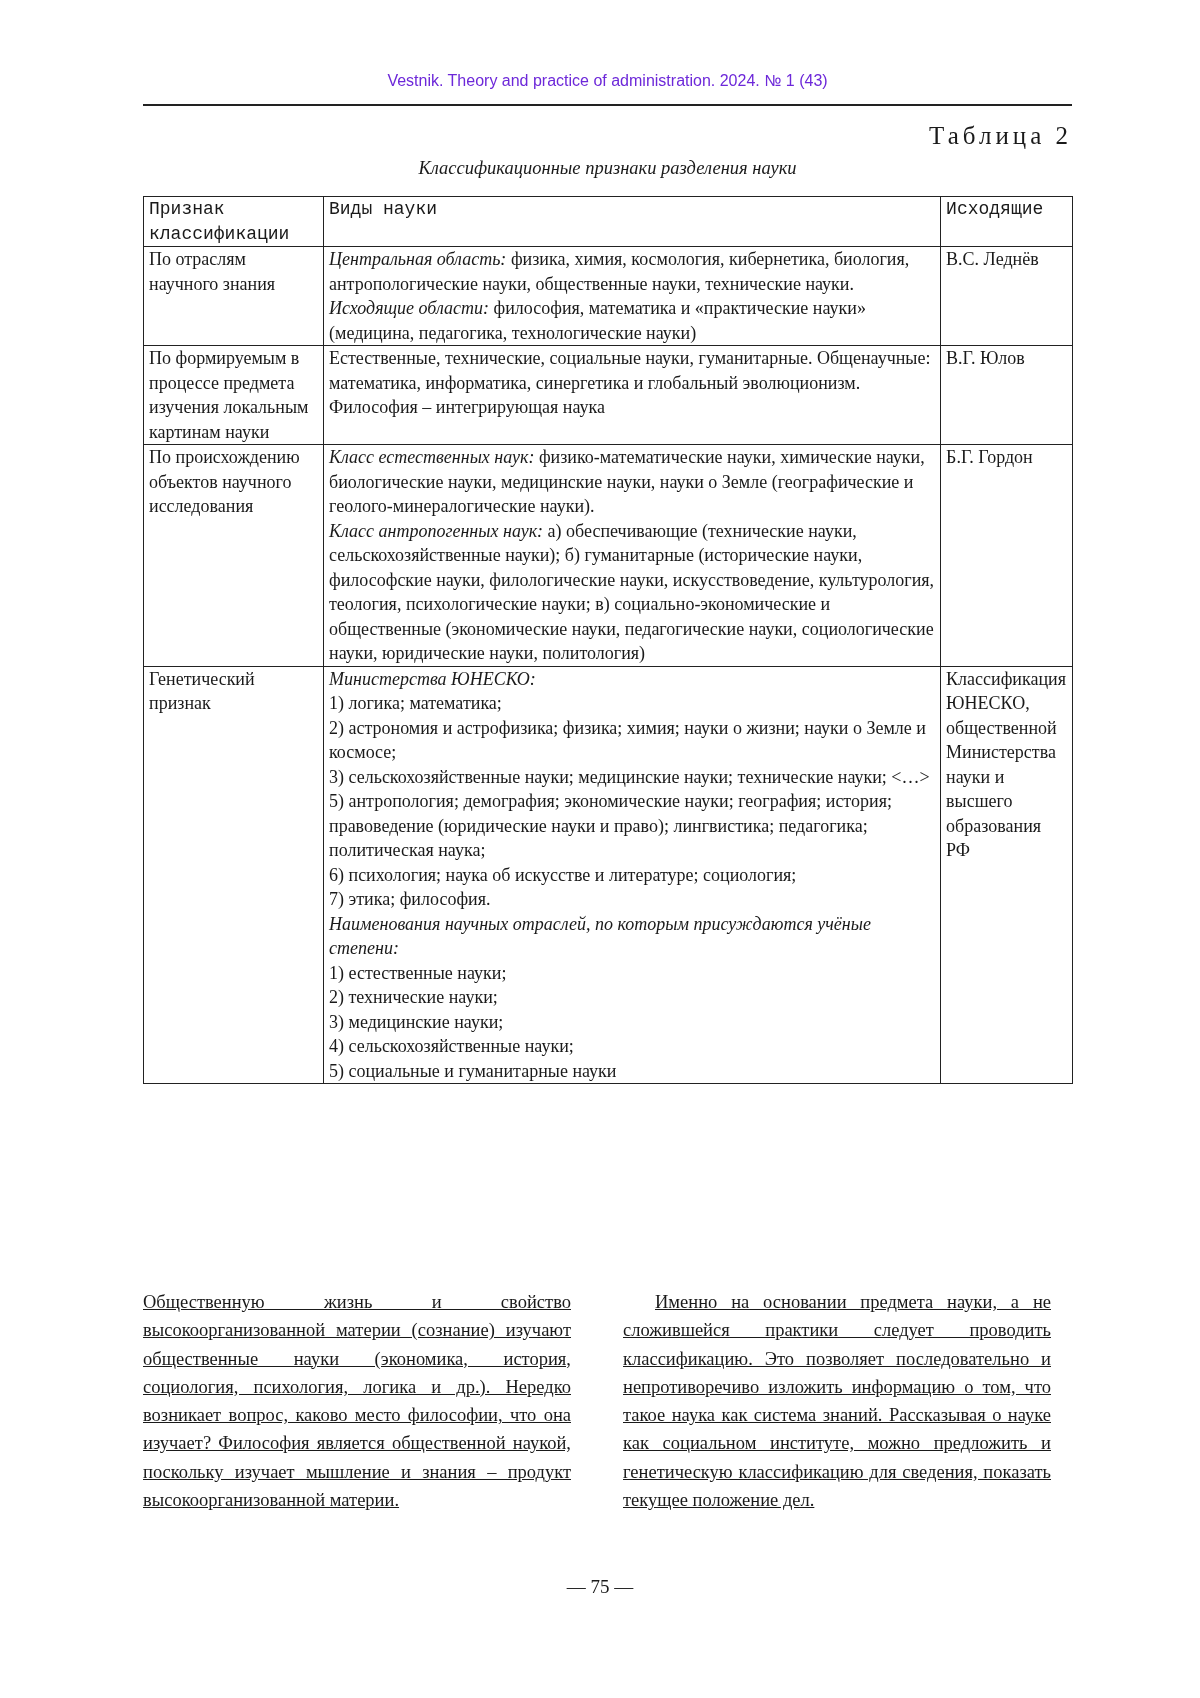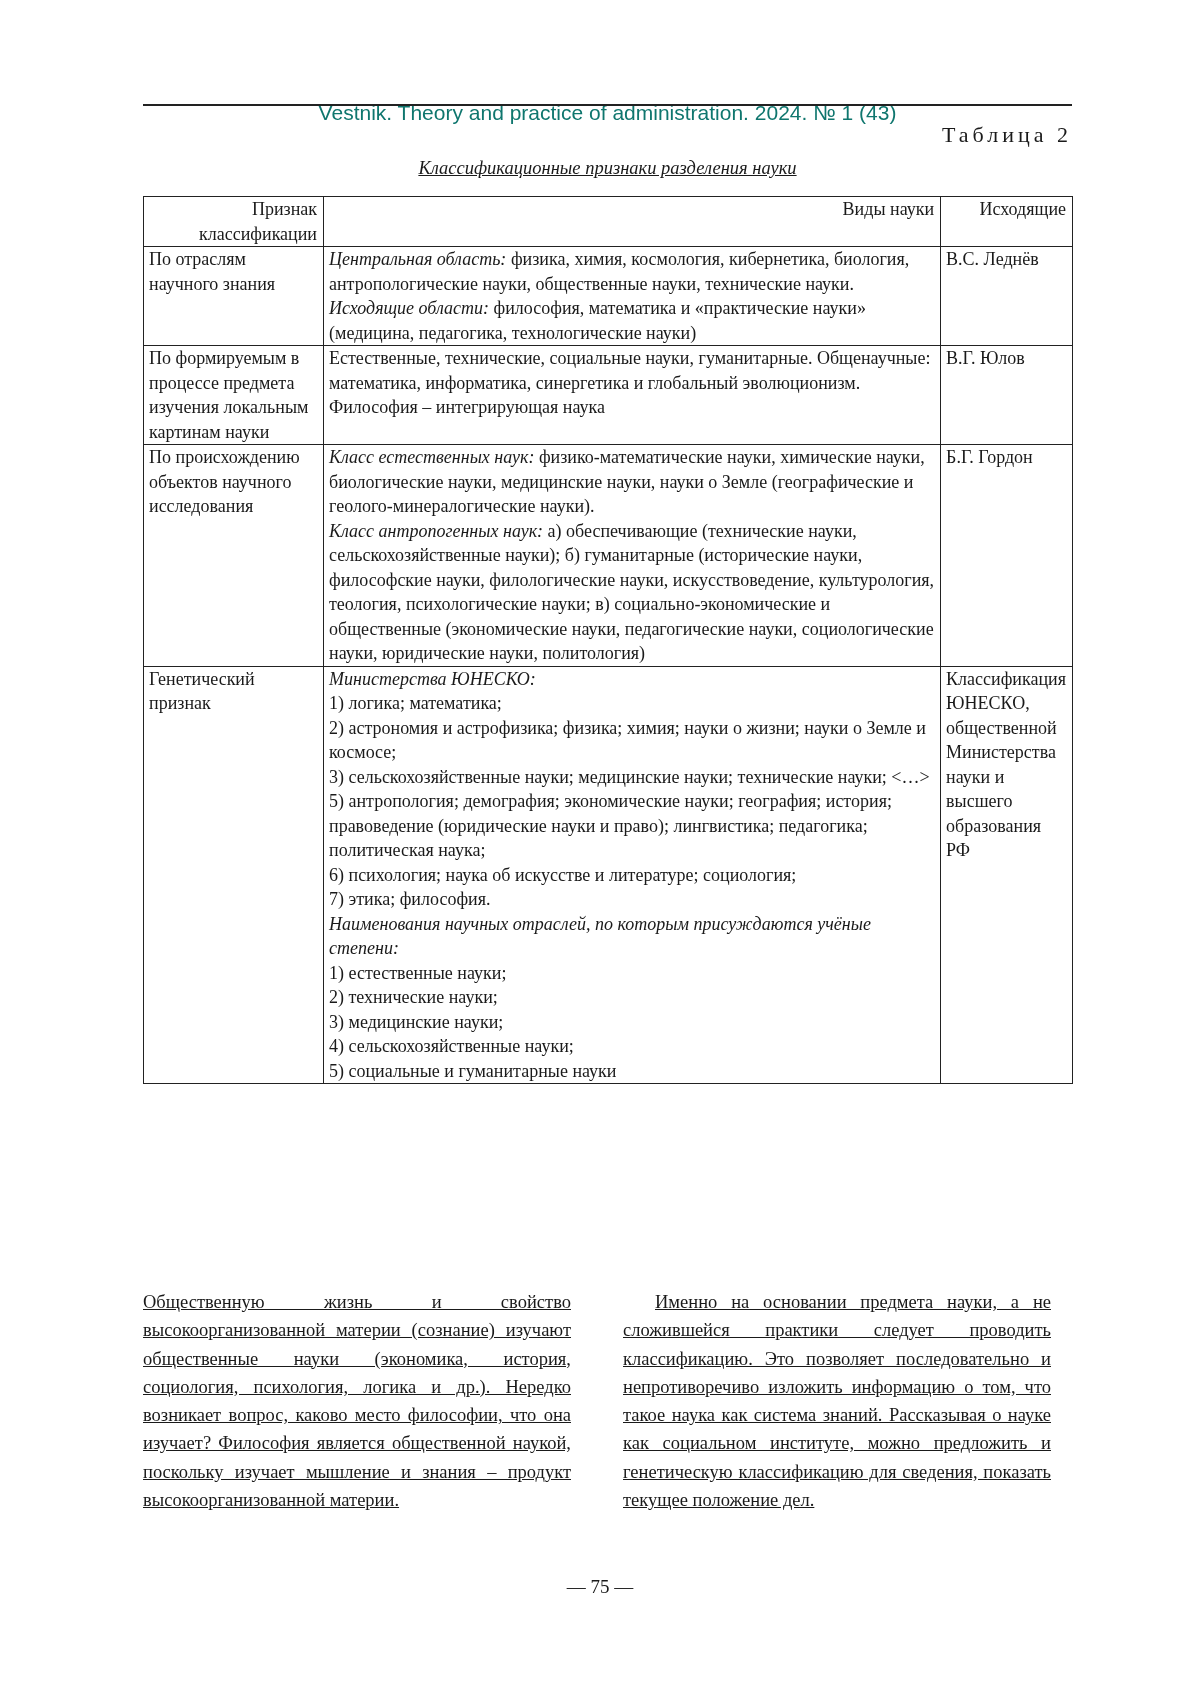--- a/index.html
+++ b/index.html
@@ -1,23 +1,23 @@
 <!DOCTYPE html>
 <html><head>
   <meta charset="utf-8">
   <style>
     html, body { margin: 0; padding: 0; background: #ffffff; }
     body { width: 1200px; height: 1698px; position: relative; color: #1a1a1a; font-family: "Liberation Serif", serif; }
-    .running-head { position: absolute; top: 72px; left: 143px; width: 929px; text-align: center; font-family: "Liberation Sans", sans-serif; font-size: 21px; color: #0f766e; margin-top: 29px; }
+    .running-head { position: absolute; top: 72px; left: 143px; width: 929px; text-align: center; font-family: "Liberation Sans", sans-serif; font-size: 16px; color: #6d28d9; }
     .head-rule { position: absolute; top: 104px; left: 143px; width: 929px; height: 2px; background: #222; }
-    .table-label { position: absolute; top: 122px; right: 128px; font-size: 22px; letter-spacing: 4px; }
-    .table-caption { position: absolute; top: 158px; left: 143px; width: 929px; text-align: center; font-size: 18.5px; font-style: italic; text-decoration: underline; }
+    .table-label { position: absolute; top: 122px; right: 128px; font-size: 25px; letter-spacing: 4px; }
+    .table-caption { position: absolute; top: 158px; left: 143px; width: 929px; text-align: center; font-size: 18.5px; font-style: italic; }
     table.cls { position: absolute; top: 196px; left: 143px; width: 930px; border-collapse: collapse; font-size: 18px; line-height: 24.5px; }
     table.cls td, table.cls th { border: 1.5px solid #222; vertical-align: top; padding: 0 6px 0 5px; font-weight: normal; }
-    table.cls th { text-align: right; }
+    table.cls th { text-align: left; font-family: Liberation Mono, monospace; }
     .c1 { width: 168px; }
     .c3 { width: 112px; }
     .it { font-style: italic; }
     .para { position: absolute; top: 1288px; width: 428px; font-size: 18.5px; line-height: 28.3px; text-align: justify; text-decoration: underline; }
     .para.left { left: 143px; }
     .para.right { left: 623px; text-indent: 32px; }
     .page-num { position: absolute; top: 1576px; left: 0; width: 1200px; text-align: center; font-size: 19px; }
     .line { display: block; }
   </style>
 </head>

